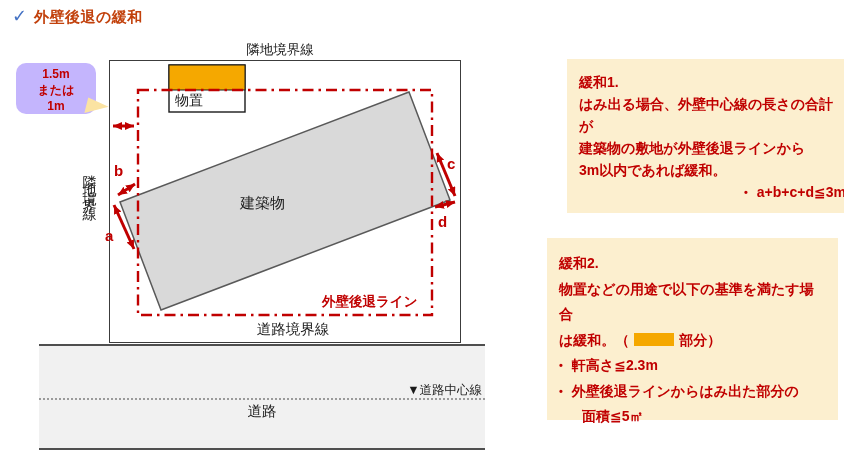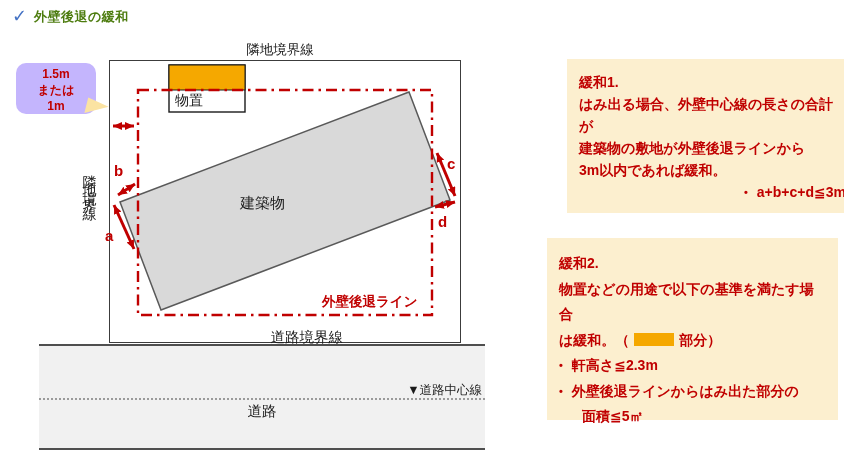--- a/index.html
+++ b/index.html
@@ -1,31 +1,31 @@
 <!DOCTYPE html>
 <html><head>
 <meta charset="utf-8">
 <style>
   html,body{margin:0;padding:0;background:#fff;}
   #canvas{position:relative;width:844px;height:468px;background:#fff;overflow:hidden;
           font-family:"Liberation Sans","DejaVu Sans",sans-serif;color:#1a1a1a;}
   .abs{position:absolute;}
   
   .title-check{left:12px;top:5px;font-size:18px;font-weight:bold;color:#4472C4;}
-  .title-text{left:34px;top:8px;font-size:13px;font-weight:bold;color:#4d7c0f;letter-spacing:.5px;}
+  .title-text{left:34px;top:8px;font-size:15px;font-weight:bold;color:#c2410c;letter-spacing:.5px;}
   
   .site-box{left:109px;top:60px;width:352px;height:283px;border:1.6px solid #3c3c3c;box-sizing:border-box;background:#fff;}
   .diagram-svg{left:0;top:0;width:540px;height:360px;}
   .lbl{white-space:nowrap;}
   .top-boundary{left:230px;top:41px;width:100px;text-align:center;font-size:13.5px;}
   .left-boundary{left:81px;top:164px;writing-mode:vertical-rl;text-orientation:upright;font-size:14px;letter-spacing:8px;}
   .shed-lbl{left:175px;top:92px;font-size:14px;}
   .building-lbl{left:240px;top:194px;font-size:15px;}
   .setback-lbl{left:322px;top:293px;font-size:13.5px;font-weight:bold;color:#C00000;}
-  .road-boundary{left:243px;top:320px;width:100px;text-align:right;font-size:14.5px;margin-top:8px;}
+  .road-boundary{left:243px;top:320px;width:100px;text-align:center;font-size:14.5px;}
   .dim{font-size:15px;font-weight:bold;color:#C00000;}
   .dim-a{left:105px;top:227px;}
   .dim-b{left:114px;top:162px;}
   .dim-c{left:447px;top:155px;}
   .dim-d{left:438px;top:213px;}
   
   .bubble{left:16px;top:63px;width:80px;height:51px;background:#c4b5fd;border-radius:10px;
           text-align:center;font-size:12px;font-weight:bold;color:#C00000;line-height:16px;padding-top:3px;box-sizing:border-box;}
   .bubble-tail{left:86px;top:100px;width:0;height:0;border-left:22px solid #FBE3A2;
                border-top:4px solid transparent;border-bottom:12px solid transparent;transform:rotate(14deg);}

